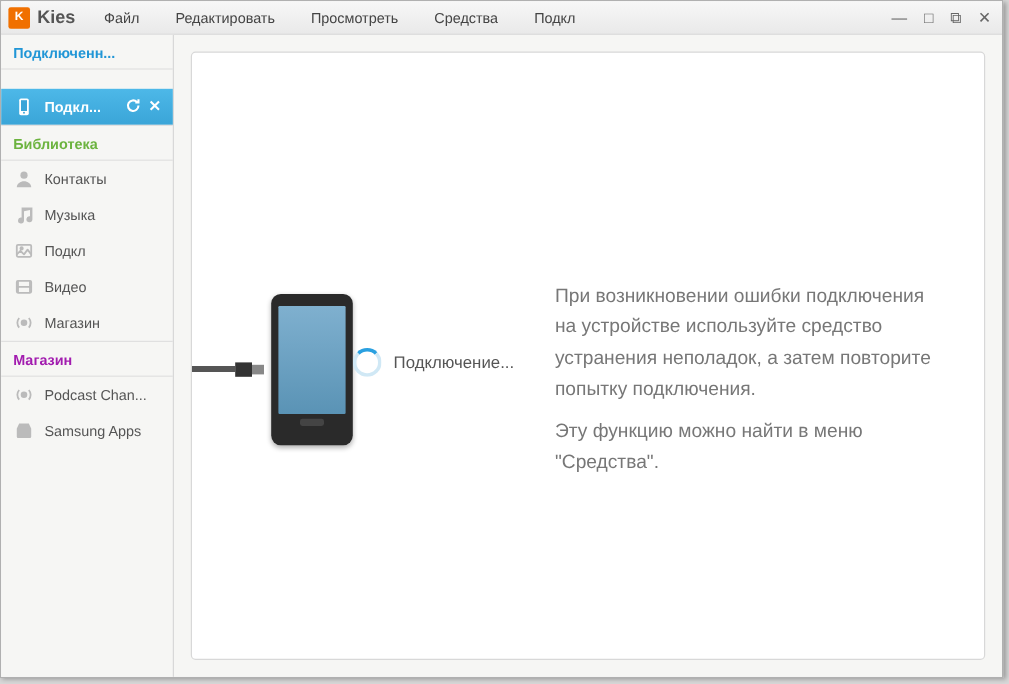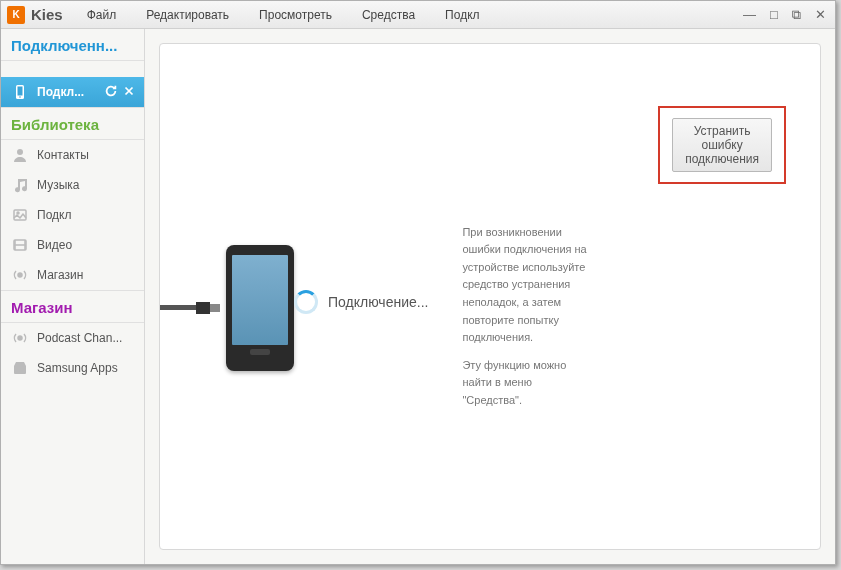--- a/index.html
+++ b/index.html
@@ -14,21 +14,21 @@
 .menu { display: flex; gap: 30px; flex: 1; }
 .menu span { cursor: default; }
 .winbtns { display: flex; gap: 8px; font-size: 13px; color: #666; }
 .winbtns span { cursor: default; padding: 0 3px; }
 
 
 .body { flex: 1; display: flex; background: #f6f6f4; }
 
 
 .sidebar { width: 144px; border-right: 1px solid #d8d8d8; background: #f6f6f4; font-size: 12px; color: #555; }
-.section-hd { padding: 8px 10px 6px; font-size: 15px; font-weight: 700; border-bottom: 1px solid #e0e0e0; }
+.section-hd { padding: 8px 10px 6px; font-size: 12px; font-weight: 700; border-bottom: 1px solid #e0e0e0; }
 .hd-conn { color: #2196d6; }
 .hd-lib { color: #6cb33f; border-top: 1px solid #e0e0e0; }
 .hd-store { color: #a21caf; border-top: 1px solid #e0e0e0; }
 
 .sb-item { display: flex; align-items: center; height: 30px; padding: 0 8px 0 10px; gap: 8px; cursor: default; }
 .sb-icon { width: 18px; height: 18px; display: flex; align-items: center; justify-content: center; color: #999; }
 .sb-icon svg { width: 16px; height: 16px; }
 
 .sb-item.active { background: linear-gradient(#4db8e8,#3aa5d8); color: #fff; font-weight: 600; margin-top: 16px; }
 .sb-item.active .tail { margin-left: auto; display: flex; gap: 4px; }
@@ -45,21 +45,21 @@
 .cable-tip { width: 10px; height: 8px; background: #888; }
 .phone { width: 68px; height: 126px; background: #2a2a2a; border-radius: 8px; padding: 10px 6px 16px; display: flex; flex-direction: column; align-items: center; box-shadow: 0 2px 4px rgba(0,0,0,.3); }
 .phone-screen { flex: 1; width: 100%; background: linear-gradient(#7fb0cf,#5a93b5); border-radius: 1px; }
 .phone-btn { width: 20px; height: 6px; background: #444; margin-top: 4px; border-radius: 2px; }
 
 .status-row { display: flex; align-items: center; gap: 10px; margin-bottom: 40px; }
 .spinner { width: 24px; height: 24px; border: 3px solid #d0e8f5; border-top-color: #2aa0e0; border-radius: 50%; animation: spin 1s linear infinite; }
 @keyframes spin { to { transform: rotate(360deg); } }
 .status-text { font-size: 14px; color: #555; }
 
-.hint { width: 100%; padding: 0 34px; font-size: 11px; color: #777; line-height: 1.6; }
+.hint { width: 100%; padding: 0 34px; font-size: 16px; color: #777; line-height: 1.6; }
 .hint p { margin-bottom: 10px; }
 
 .fix-wrap { margin: 12px 34px 0; align-self: flex-start; padding: 10px 12px; border: 2px solid #d43a2a; }
 .fix-btn { font-size: 12px; color: #555; padding: 5px 12px; background: linear-gradient(#f7f7f7,#e6e6e6); border: 1px solid #b8b8b8; border-radius: 2px; cursor: default; }
 </style>
 </head>
 <body>
 
 <div class="window">
 
@@ -201,21 +201,18 @@
         <div class="status-row">
           <div class="spinner"></div>
           <div class="status-text">Подключение...</div>
         </div>
 
         <div class="hint">
           <p>При возникновении ошибки подключения на устройстве используйте средство устранения неполадок, а затем повторите попытку подключения.</p>
           <p>Эту функцию можно найти в меню "Средства".</p>
         </div>
 
-        <div class="fix-wrap">
-          <button class="fix-btn">Устранить ошибку подключения</button>
-        </div>
 
       </div>
     </div>
 
   </div>
 </div>
 
 </body></html>

